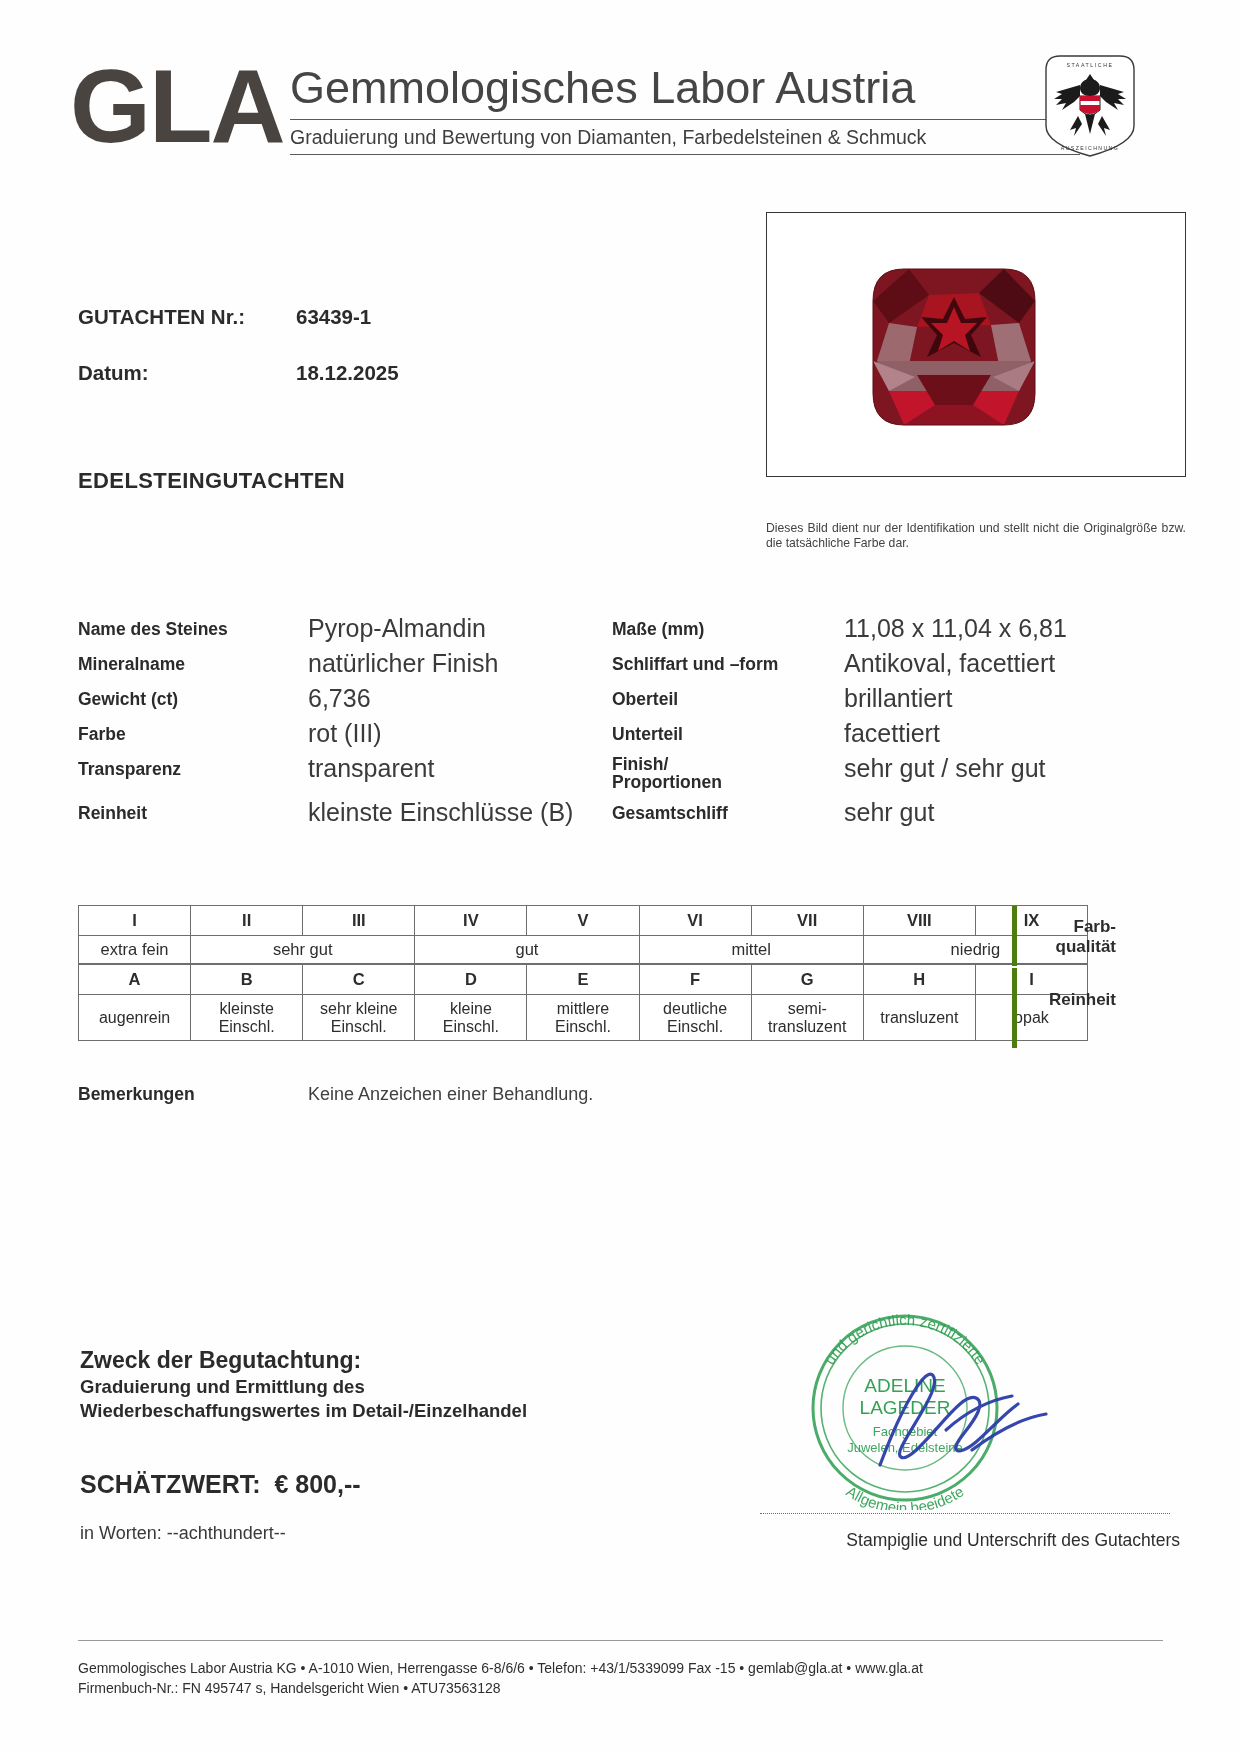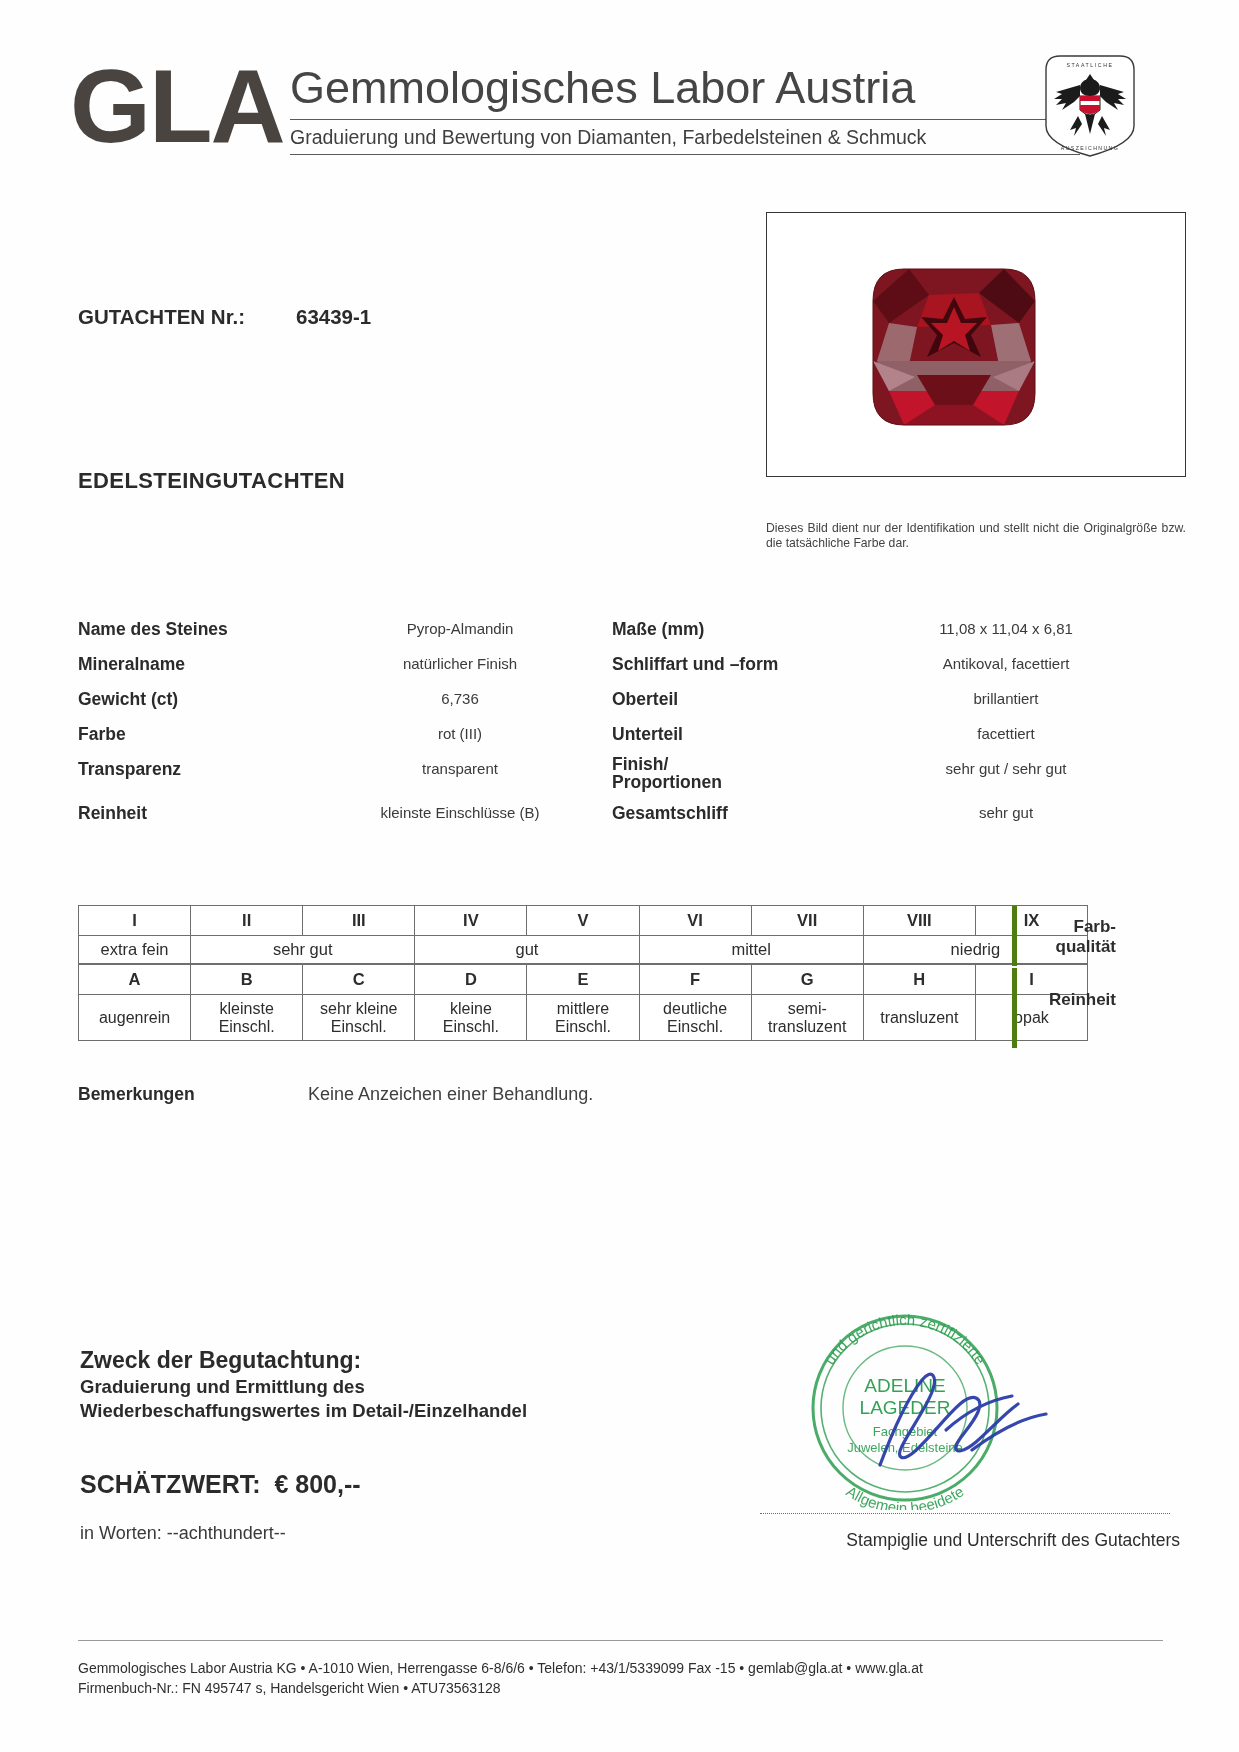--- a/index.html
+++ b/index.html
@@ -59,21 +59,21 @@
   .data-row { display:flex; align-items:flex-start; margin-bottom:8px; }
   .dcell { display:flex; align-items:flex-start; }
   .dcell.left  { width:534px; }
   .dcell.right { width:556px; }
   .d-label {
     font-size:17.5px; font-weight:bold; line-height:22px; padding-top:3px;
   }
   .dcell.left  .d-label { width:230px; }
   .dcell.right .d-label { width:232px; }
   .d-val {
-    flex:1; font-size:15px; line-height:27px; text-align:center; color:#3a3a3a;
+    flex:1; font-size:25px; line-height:27px; text-align:left; color:#3a3a3a;
     white-space:nowrap;
   }
   .d-label.two-line { line-height:18px; padding-top:0; }
 
   
   .scales { position:absolute; left:78px; top:905px; width:1010px; }
   table.scale { border-collapse:collapse; width:100%; table-layout:fixed; }
   table.scale td {
     border:1px solid #6e6e6e;
     text-align:center; vertical-align:middle;
@@ -161,20 +161,24 @@
       <path d="M40 53 L60 53 L60 58 Q50 66 40 58 Z" fill="#c8102e"></path>
       <text x="50" y="15" font-size="5.2" fill="#333" text-anchor="middle" font-family="Liberation Sans, sans-serif" letter-spacing="1.6">STAATLICHE</text>
       <text x="50" y="98" font-size="5.2" fill="#333" text-anchor="middle" font-family="Liberation Sans, sans-serif" letter-spacing="1.4">AUSZEICHNUNG</text>
     </svg>
   </div>
 
   <div class="meta">
     <div class="meta-row">
       <div class="meta-label">GUTACHTEN Nr.:</div>
       <div class="meta-value">63439-1</div>
+    </div>
+    <div class="meta-row">
+      <div class="meta-label">Datum:</div>
+      <div class="meta-value">18.12.2025</div>
     </div>
   </div>
 
   <div class="doc-kind">EDELSTEINGUTACHTEN</div>
 
   <div class="photo-frame">
     <div class="gem-wrap">
       <svg viewBox="0 0 170 165" width="170" height="165">
         <defs>
           <clipPath id="cush">

